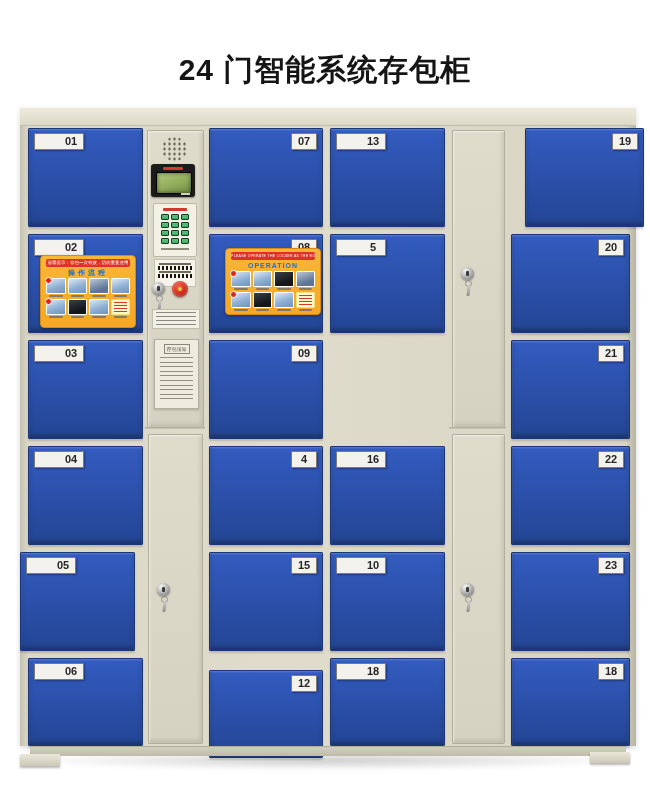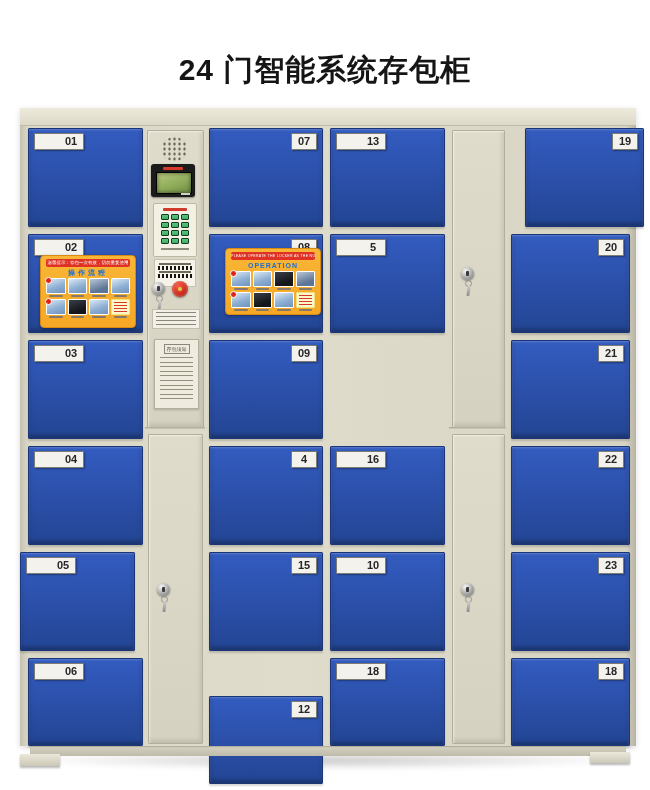--- a/index.html
+++ b/index.html
@@ -290,21 +290,21 @@
   </div>
   <div class="door" style="left:209px;top:340px;width:112px;height:97px">
     <span class="plate pr">09</span>
   </div>
   <div class="door" style="left:209px;top:446px;width:112px;height:97px">
     <span class="plate pr">4</span>
   </div>
   <div class="door" style="left:209px;top:552px;width:112px;height:97px">
     <span class="plate pr">15</span>
   </div>
-  <div class="door" style="left:209px;top:696px;width:112px;height:86px">
+  <div class="door" style="left:209px;top:670px;width:112px;height:86px">
     <span class="plate pr">12</span>
   </div>
 
   <div class="door" style="left:330px;top:128px;width:113px;height:97px">
     <span class="plate pl">13</span>
   </div>
   <div class="door" style="left:330px;top:234px;width:113px;height:97px">
     <span class="plate pl">5</span>
   </div>
   <div class="door" style="left:330px;top:446px;width:113px;height:97px">

